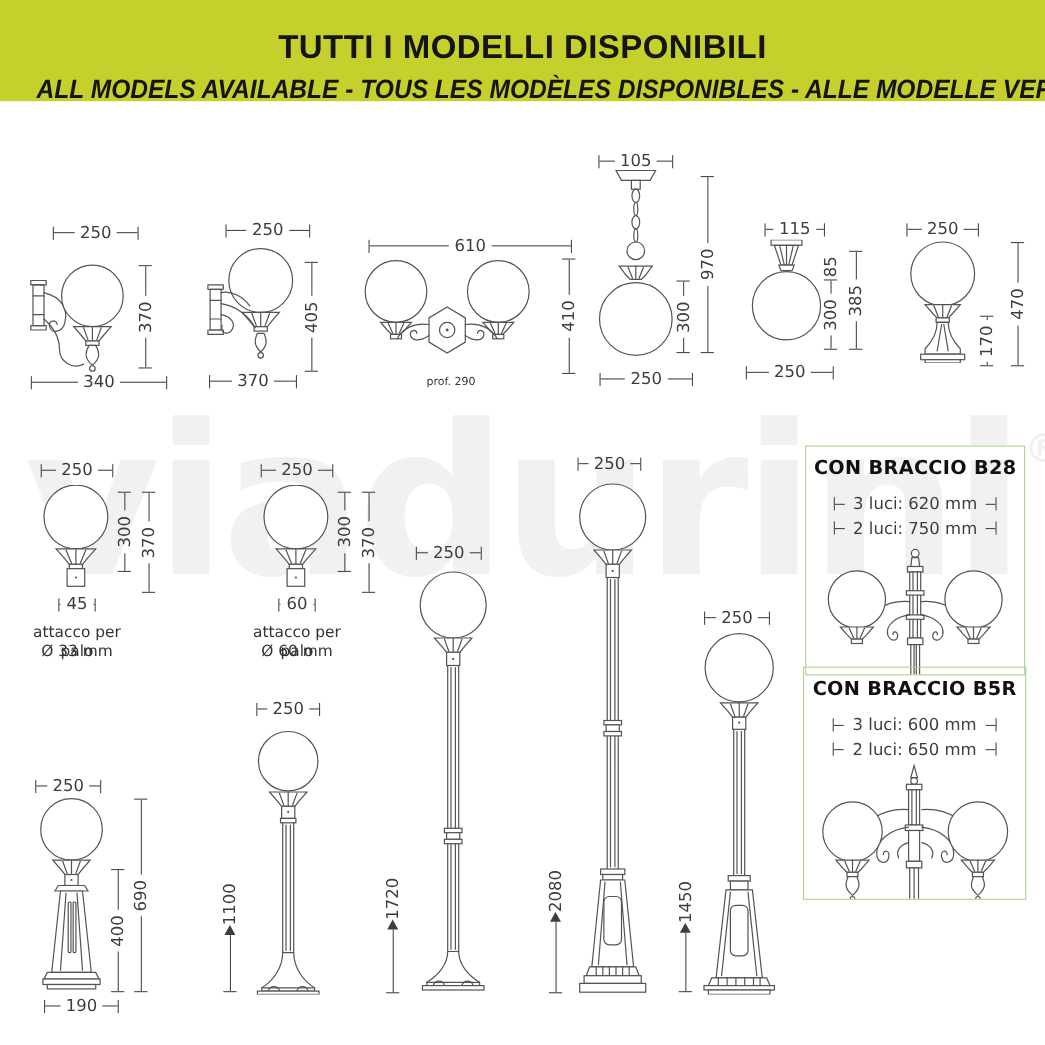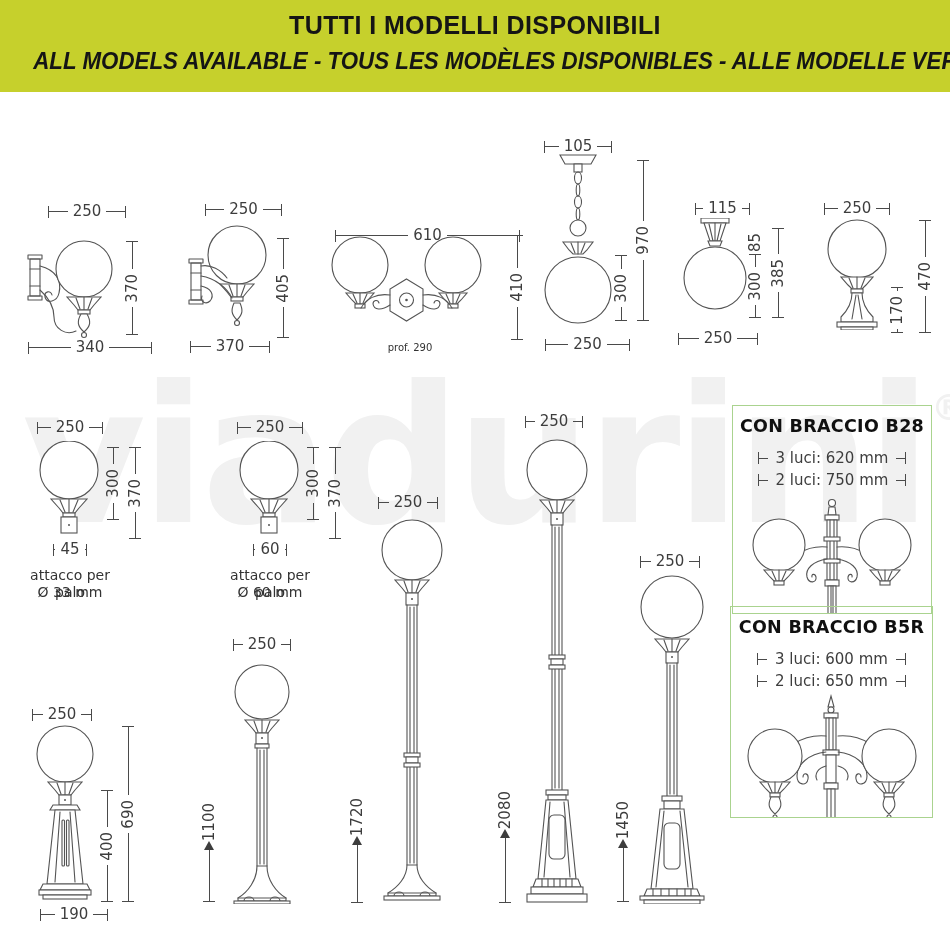--- a/index.html
+++ b/index.html
@@ -1,22 +1,22 @@
 <!DOCTYPE html>
 <html><head>
 <meta charset="utf-8">
 <style>
   html,body{margin:0;padding:0;background:#fff;}
   .page{position:relative;width:950px;height:950px;background:#ffffff;overflow:hidden;
         font-family:"DejaVu Sans",sans-serif;}
   
   .header{position:absolute;left:0;top:0;width:950px;height:92px;background:#c6d02c;
           text-align:center;z-index:3;}
-  .h1{font-family:"Liberation Sans",sans-serif;font-weight:700;font-size:25px;
-      letter-spacing:.4px;color:#151515;padding-top:11px;}
+  .h1{font-family:"Liberation Sans",sans-serif;font-weight:700;font-size:30px;
+      letter-spacing:.4px;color:#151515;padding-top:27px;}
   .h2{font-family:"Liberation Sans",sans-serif;font-style:italic;font-weight:700;
       font-size:24px;color:#151515;margin-top:7px;white-space:nowrap;
       transform:scaleX(.93);transform-origin:50% 50%;}
   
   .watermark{position:absolute;left:22px;top:362px;z-index:0;color:#f1f1f1;
              font-weight:700;font-size:190px;line-height:1;letter-spacing:-0.025em;
              white-space:nowrap;user-select:none;}
   .watermark .reg{font-size:36px;letter-spacing:0;position:relative;top:-102px;left:4px;}
   
   .model{position:absolute;z-index:1;}
@@ -139,21 +139,21 @@
     <div class="dh" style="left:5px;top:150px;width:80px">
         <span class="t"></span>
         <span class="l"></span>
         <span class="v">370</span>
         <span class="l"></span>
         <span class="t"></span>
       </div>
   </div>
 
   <div class="model" style="left:330px;top:195px;width:200px;height:170px">
-    <div class="dh" style="left:5px;top:34px;width:185px">
+    <div class="dh" style="left:5px;top:22px;width:185px">
         <span class="t"></span>
         <span class="l"></span>
         <span class="v">610</span>
         <span class="l"></span>
         <span class="t"></span>
       </div>
     <svg class="draw" style="left:0;top:32px" width="200" height="130" viewBox="0 0 200 130">
       <circle class="sf" cx="30" cy="38" r="28"></circle>
       <circle class="sf" cx="123" cy="38" r="28"></circle>
       <path class="sf" d="M16,66 L44,66 L38,73 L34,77 L26,77 L22,73 Z"></path>

